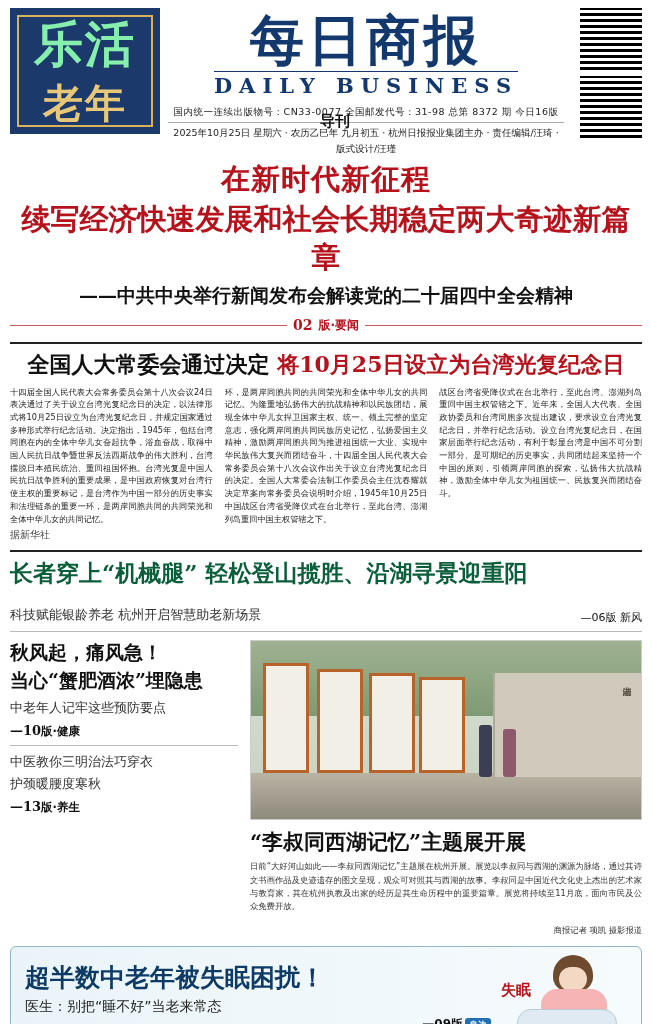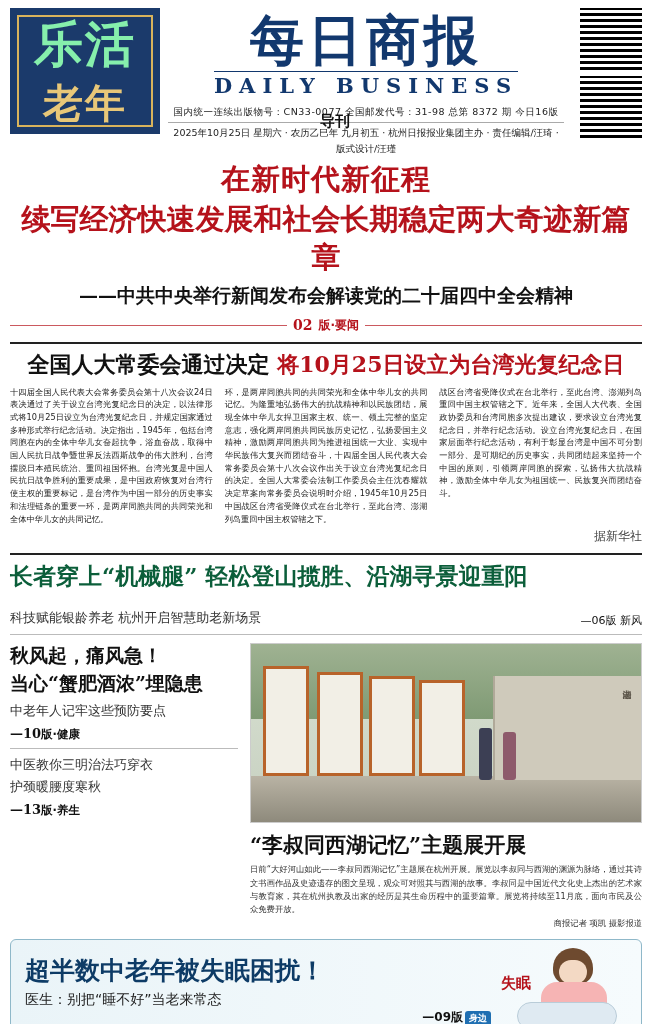--- a/index.html
+++ b/index.html
@@ -75,21 +75,21 @@
   .pagetag .num { color:#b5121b; font-family:"DejaVu Serif", serif; font-size:14px;}
 
   
   .story1 h3 {
     margin: 4px 0 6px; font-family: "DejaVu Serif", "Liberation Serif", serif;
     font-size: 22px; font-weight: bold; letter-spacing: 0px; text-align:center;
   }
   .story1 h3 .red { color: #b5121b; }
   .cols3 { display: flex; gap: 12px; font-size: 8.2px; line-height: 1.55; color:#222; text-align: justify; }
   .cols3 > div { flex: 1; }
-  .byline { text-align: right; font-size: 12px; color:#444; margin-top: 3px; }
+  .byline { font-size: 10px; color:#444; margin-top: 3px; }
 
   .rule { border-top: 2px solid #222; margin: 8px 0 6px; }
   .rule-thin { border-top: 1px solid #bbb; margin: 6px 0; }
 
   
   .story2 h3 {
     margin: 2px 0 17px; font-family: "DejaVu Serif", "Liberation Serif", serif;
     font-size: 23px; font-weight: bold; color: #0b5e3a;
   }
   .story2 .sub { font-size: 13px; color:#333; }
@@ -120,21 +120,21 @@
     position:absolute; bottom:26%; background:#f2efe6; border:3px solid #b8632a;
     width: 46px;
   }
   .ph-person { position:absolute; bottom:24%; width:13px; border-radius:3px; }
 
   .cap-title {
     font-family: "DejaVu Serif", "Liberation Serif", serif;
     font-size: 21px; font-weight: bold; margin: 8px 0 4px;
   }
   .cap-body { font-size: 8.3px; line-height:1.6; color:#333; text-align: justify; }
-  .cap-credit { text-align:right; font-size: 8.3px; color:#333; margin-top:2px;}
+  .cap-credit { text-align:right; font-size: 8.3px; color:#333; margin-top:12px;}
 
   
   .banner {
     margin-top: 10px; border: 1px solid #8fb8c9; border-radius: 6px;
     background: linear-gradient(90deg,#eaf4f8, #f6fbfd);
     padding: 10px 14px; position: relative; height: 98px; overflow:hidden;
   }
   .banner .l1 { font-size: 14px; color:#222; }
   .banner .l2 {
     font-family: "DejaVu Serif", "Liberation Serif", serif;

